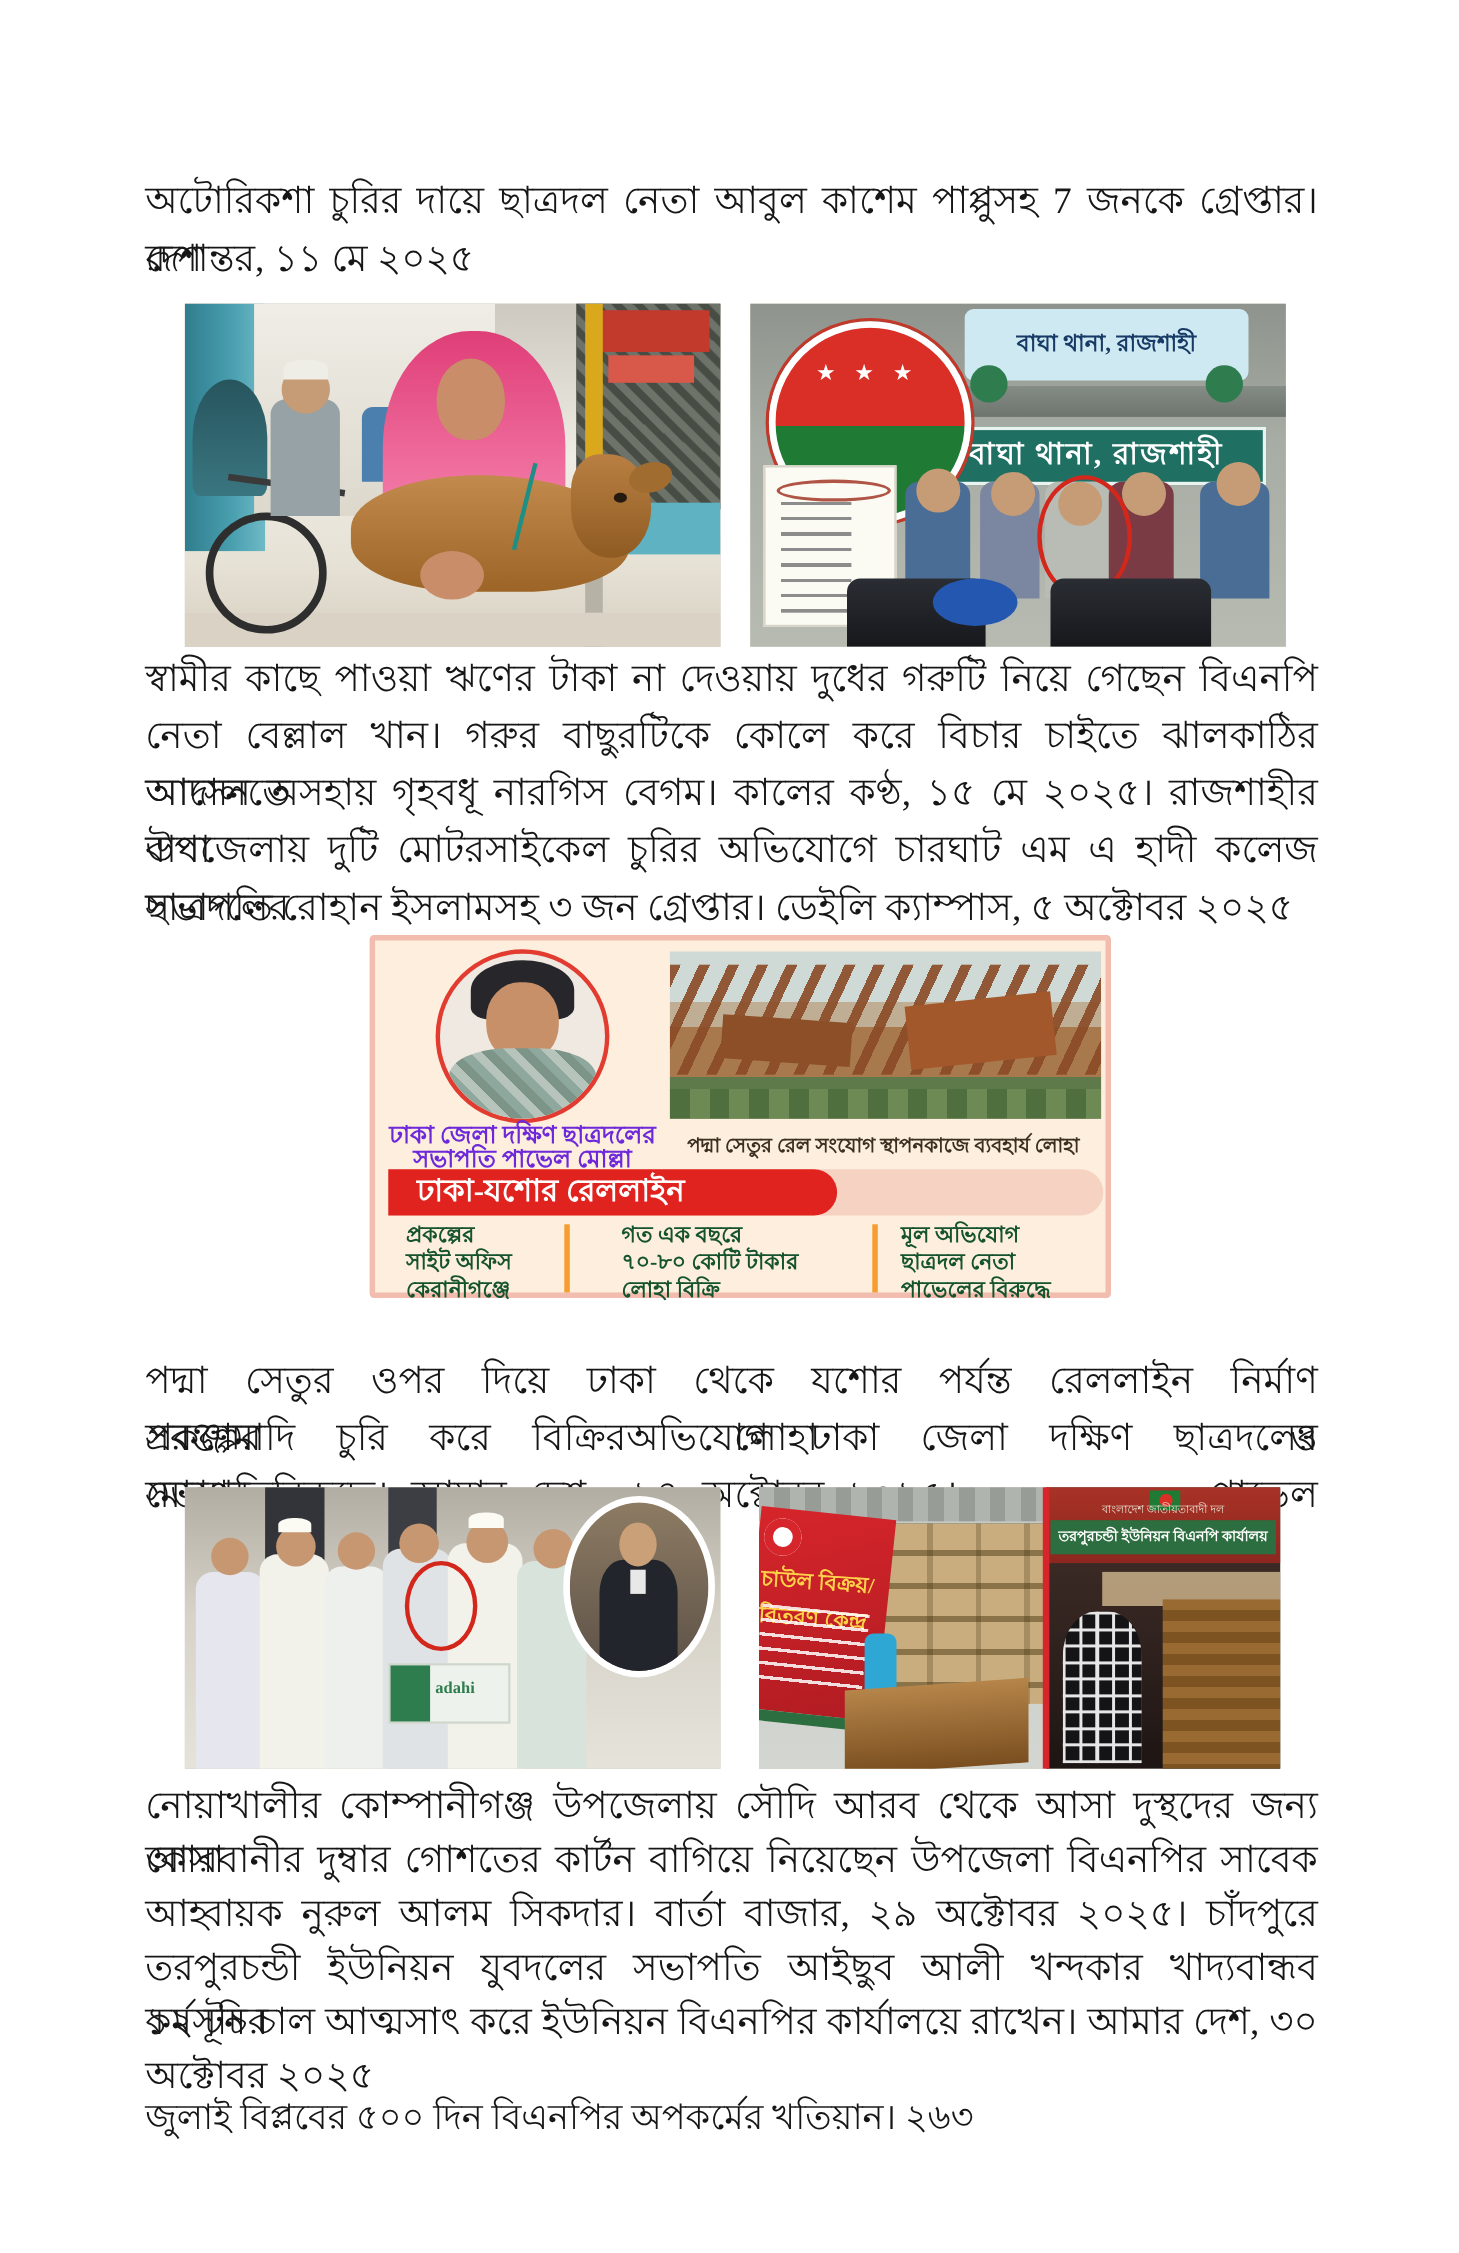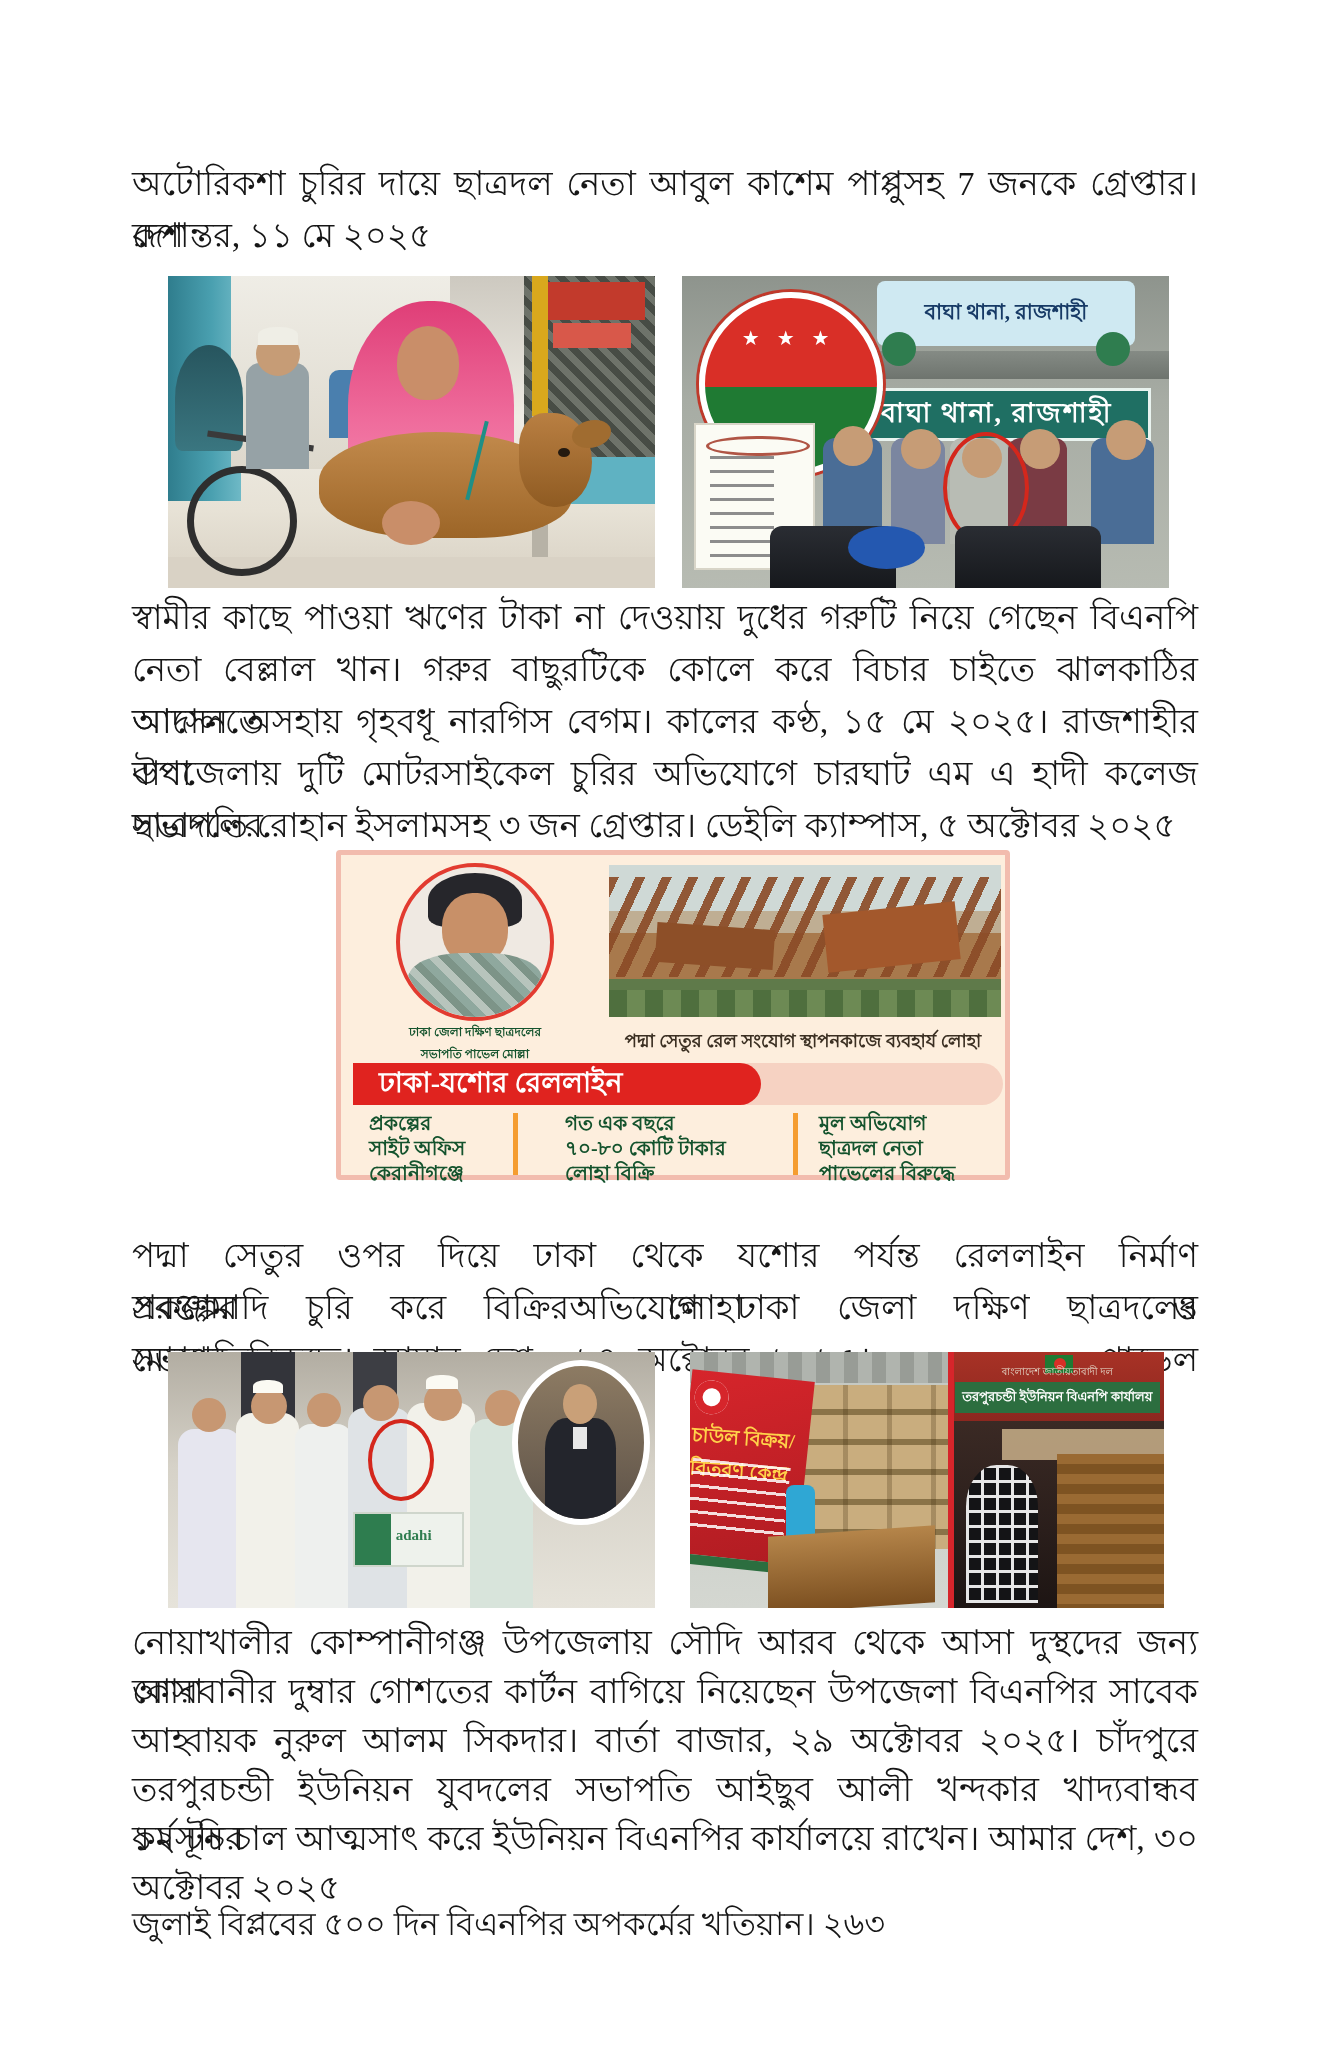--- a/index.html
+++ b/index.html
@@ -77,22 +77,22 @@
   .ig-shirt{left:8px;top:86px;width:134px;height:64px;background:
       repeating-linear-gradient(45deg,#8fa89e 0 8px,#b7c4bc 8px 16px,#7d9488 16px 24px);border-radius:40% 40% 0 0;}
   .ig-photo{left:268px;top:10px;width:392px;height:152px;overflow:hidden;background:
       linear-gradient(180deg,#cfd9d6 0 30%,#bfae93 30% 45%,#a8794c 45% 75%,#5f7a4a 75% 100%);}
   .ig-rust1{left:0;top:8%;width:100%;height:66%;background:
       repeating-linear-gradient(115deg,rgba(138,74,38,.9) 0 9px,rgba(0,0,0,0) 9px 24px);}
   .ig-rust2{left:55%;top:28%;width:34%;height:38%;background:#a3582c;transform:rotate(-6deg);}
   .ig-rust3{left:12%;top:40%;width:30%;height:26%;background:#8d4f28;transform:rotate(4deg);}
   .ig-green{left:0;bottom:0;width:100%;height:18%;background:
       repeating-linear-gradient(90deg,#4f6f3e 0 18px,#6d8a54 18px 36px);}
-  .ig-capL{left:0;top:166px;width:268px;text-align:center;font-size:12px;font-weight:bold;
-           color:#14532d;line-height:22px;}
+  .ig-capL{left:0;top:166px;width:268px;text-align:center;font-size:22px;font-weight:bold;
+           color:#6d28d9;line-height:22px;}
   .ig-capR{left:262px;top:172px;width:400px;text-align:center;font-size:18px;font-weight:bold;color:#3b2f22;}
   .ig-bannerbg{left:12px;top:208px;width:650px;height:42px;background:#f6d2c2;border-radius:0 21px 21px 0;}
   .ig-banner{left:12px;top:208px;width:408px;height:42px;background:#e0231f;border-radius:0 21px 21px 0;
              display:flex;align-items:center;}
   .ig-banner span{position:static;color:#fff;font-weight:bold;font-size:28px;padding-left:26px;}
   .ig-col{top:256px;font-size:20px;font-weight:bold;color:#14532d;line-height:25px;}
   .ig-div{top:258px;width:5px;height:62px;background:#f59d31;}
   
   .c-bg{inset:0;background:linear-gradient(180deg,#b2ada2 0%,#d6d2c8 45%,#e6e3da 100%);}
   .c-door1{left:15%;top:0;width:11%;height:42%;background:#33343a;}

